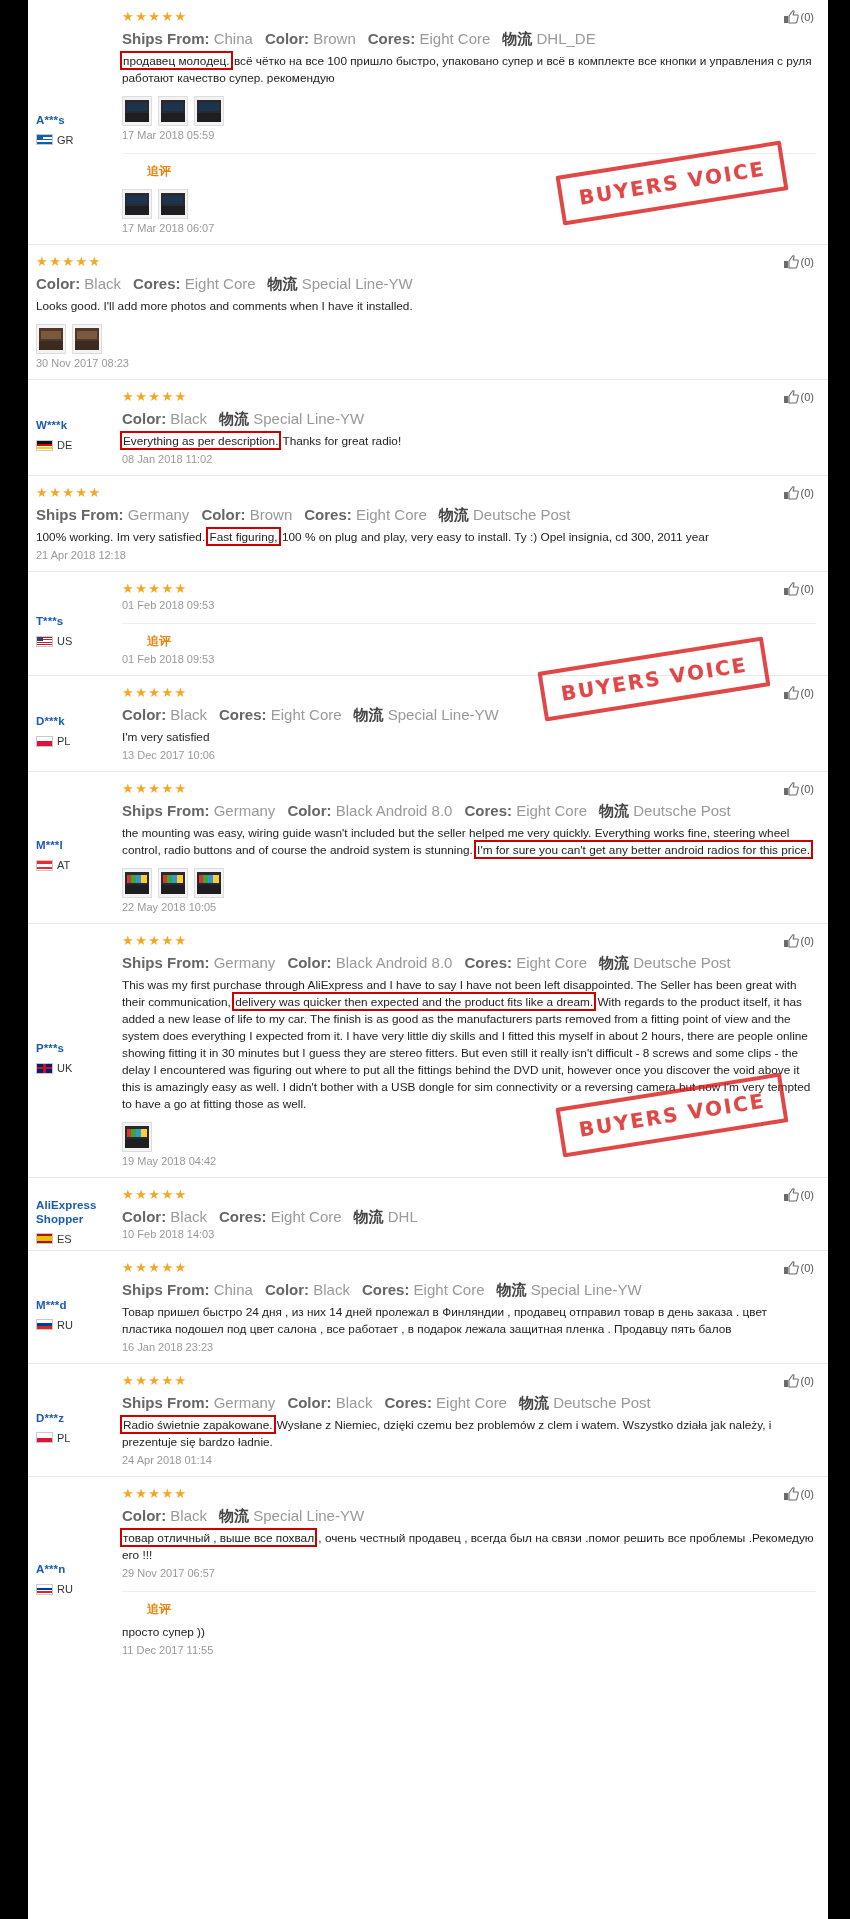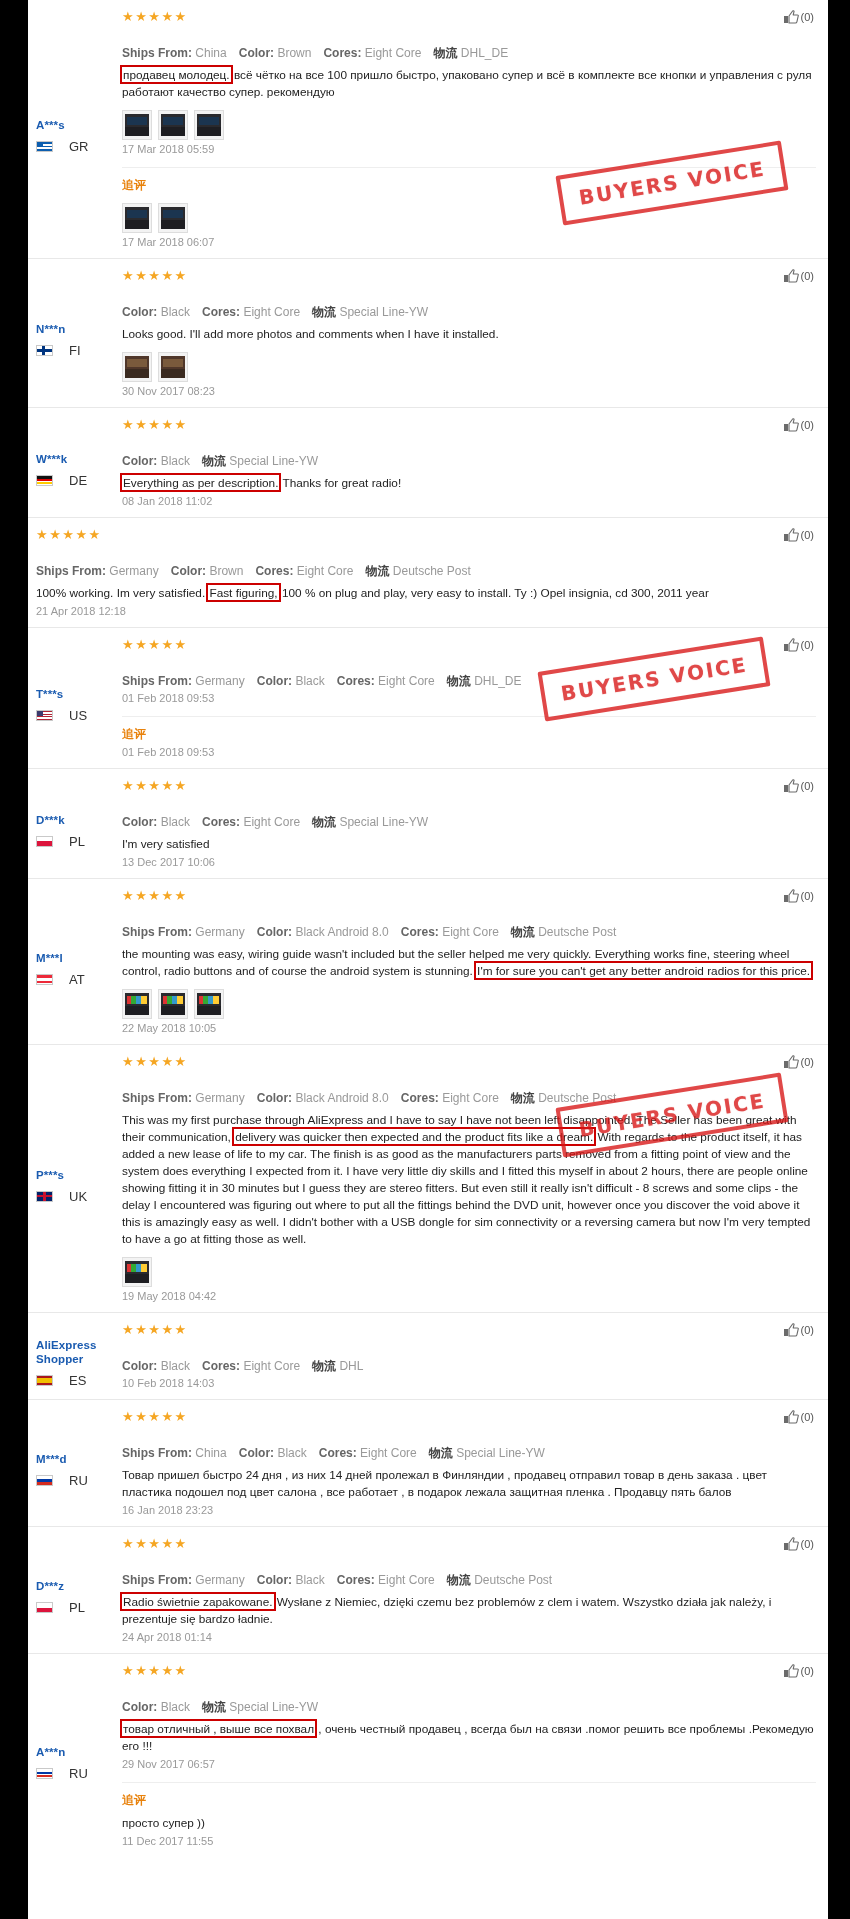--- a/index.html
+++ b/index.html
@@ -38,23 +38,23 @@
     color: #1a5bb0;
     font-size: 11.5px;
     font-weight: bold;
     line-height: 14px;
     letter-spacing: .1px;
     word-break: break-word;
   }
   .buyer-country {
     display: flex;
     align-items: center;
-    gap: 16px;
+    gap: 4px;
     margin-top: 7px;
-    font-size: 13px;
+    font-size: 11px;
     color: #333;
   }
   .flag {
     display: inline-block;
     width: 17px;
     height: 11px;
     border: 1px solid #c9c9c9;
     position: relative;
     overflow: hidden;
     flex: 0 0 17px;
@@ -69,21 +69,21 @@
   }
 
   .row-top { display: flex; align-items: flex-start; justify-content: space-between; }
   .stars { color: #f5a623; font-size: 13px; letter-spacing: 1.5px; line-height: 14px; white-space: nowrap; }
   .helpful {
     display: flex; align-items: center; gap: 2px;
     font-size: 11px; color: #555; white-space: nowrap; padding-right: 2px;
   }
   .thumb-svg { display:block; }
 
-  .attrs { margin-top: 22px; font-size: 12px; color: #999; line-height: 15px; }
+  .attrs { margin-top: 7px; font-size: 15px; color: #999; line-height: 15px; }
   .attrs .k { color: #666; font-weight: bold; }
   .attrs .grp { margin-right: 12px; white-space: nowrap; display: inline-block; }
   .cjk { color: #444; font-weight: bold; font-family: "DejaVu Sans", sans-serif; }
 
   .body-text {
     margin-top: 6px;
     font-size: 11.8px;
     color: #222;
     line-height: 17px;
     word-wrap: break-word;
@@ -117,20 +117,21 @@
   .append {
     margin-top: 2px;
     border-top: 1px solid #eee;
     padding-top: 9px;
   }
   .append-label {
     color: #e8820c;
     font-weight: bold;
     font-size: 12px;
     font-family: "DejaVu Sans", sans-serif;
+    margin-left: 25px;
   }
 
   
   .stamp {
     position: absolute;
     pointer-events: none;
     color: #d81515;
     font-weight: bold;
     font-family: "DejaVu Sans", sans-serif;
     font-size: 20px;
@@ -211,31 +212,20 @@
                 <span class="a"></span>
                 <span class="b"></span>
                 <span class="c"></span>
               </div>
             </div>
             <div class="date">17 Mar 2018 06:07</div>
           </div>
         </div>
       </div>
       <div class="review">
-        <div class="buyer-col">
-          <div class="buyer-name">N***n</div>
-          <div class="buyer-country">
-            <span class="flag">
-              <i style="top:0;height:100%;background:#fff"></i>
-              <i style="top:38%;height:24%;background:#003580"></i>
-              <i style="top:0;left:30%;width:22%;height:100%;background:#003580"></i>
-            </span>
-            <span>FI</span>
-          </div>
-        </div>
         <div class="content-col">
           <div class="row-top">
             <span class="stars">★★★★★</span>
             <span class="helpful">
               <span>
                 <svg class="thumb-svg" width="15" height="14" viewBox="0 0 15 14" aria-hidden="true">
                   <rect x="0" y="6" width="4" height="7" fill="#6b6b6b"></rect>
                   <path d="M5 13 V6 L8.6 1 Q9.6 0.3 10.1 1.2 L9.2 5 H13.4 Q14.6 5 14.2 6.2 L12.9 11.8 Q12.6 13 11.4 13 Z" fill="none" stroke="#6b6b6b" stroke-width="1.1" stroke-linejoin="round"></path>
                 </svg>
               </span>
@@ -329,21 +319,20 @@
             <span class="helpful">
               <span>
                 <svg class="thumb-svg" width="15" height="14" viewBox="0 0 15 14" aria-hidden="true">
                   <rect x="0" y="6" width="4" height="7" fill="#6b6b6b"></rect>
                   <path d="M5 13 V6 L8.6 1 Q9.6 0.3 10.1 1.2 L9.2 5 H13.4 Q14.6 5 14.2 6.2 L12.9 11.8 Q12.6 13 11.4 13 Z" fill="none" stroke="#6b6b6b" stroke-width="1.1" stroke-linejoin="round"></path>
                 </svg>
               </span>
               <span>(0)</span>
             </span>
           </div>
-          <div class="attrs"><span class="grp"><span class="k">Ships From:</span> <span>Germany</span></span><span class="grp"><span class="k">Color:</span> <span>Black</span></span><span class="grp"><span class="k">Cores:</span> <span>Eight Core</span></span><span class="grp"><span class="cjk">物流</span> <span>DHL_DE</span></span></div>
           <div class="date">01 Feb 2018 09:53</div>
           <div class="append">
             <div class="append-label">追评</div>
             <div class="date">01 Feb 2018 09:53</div>
           </div>
         </div>
       </div>
       <div class="review">
         <div class="buyer-col">
           <div class="buyer-name">D***k</div>

